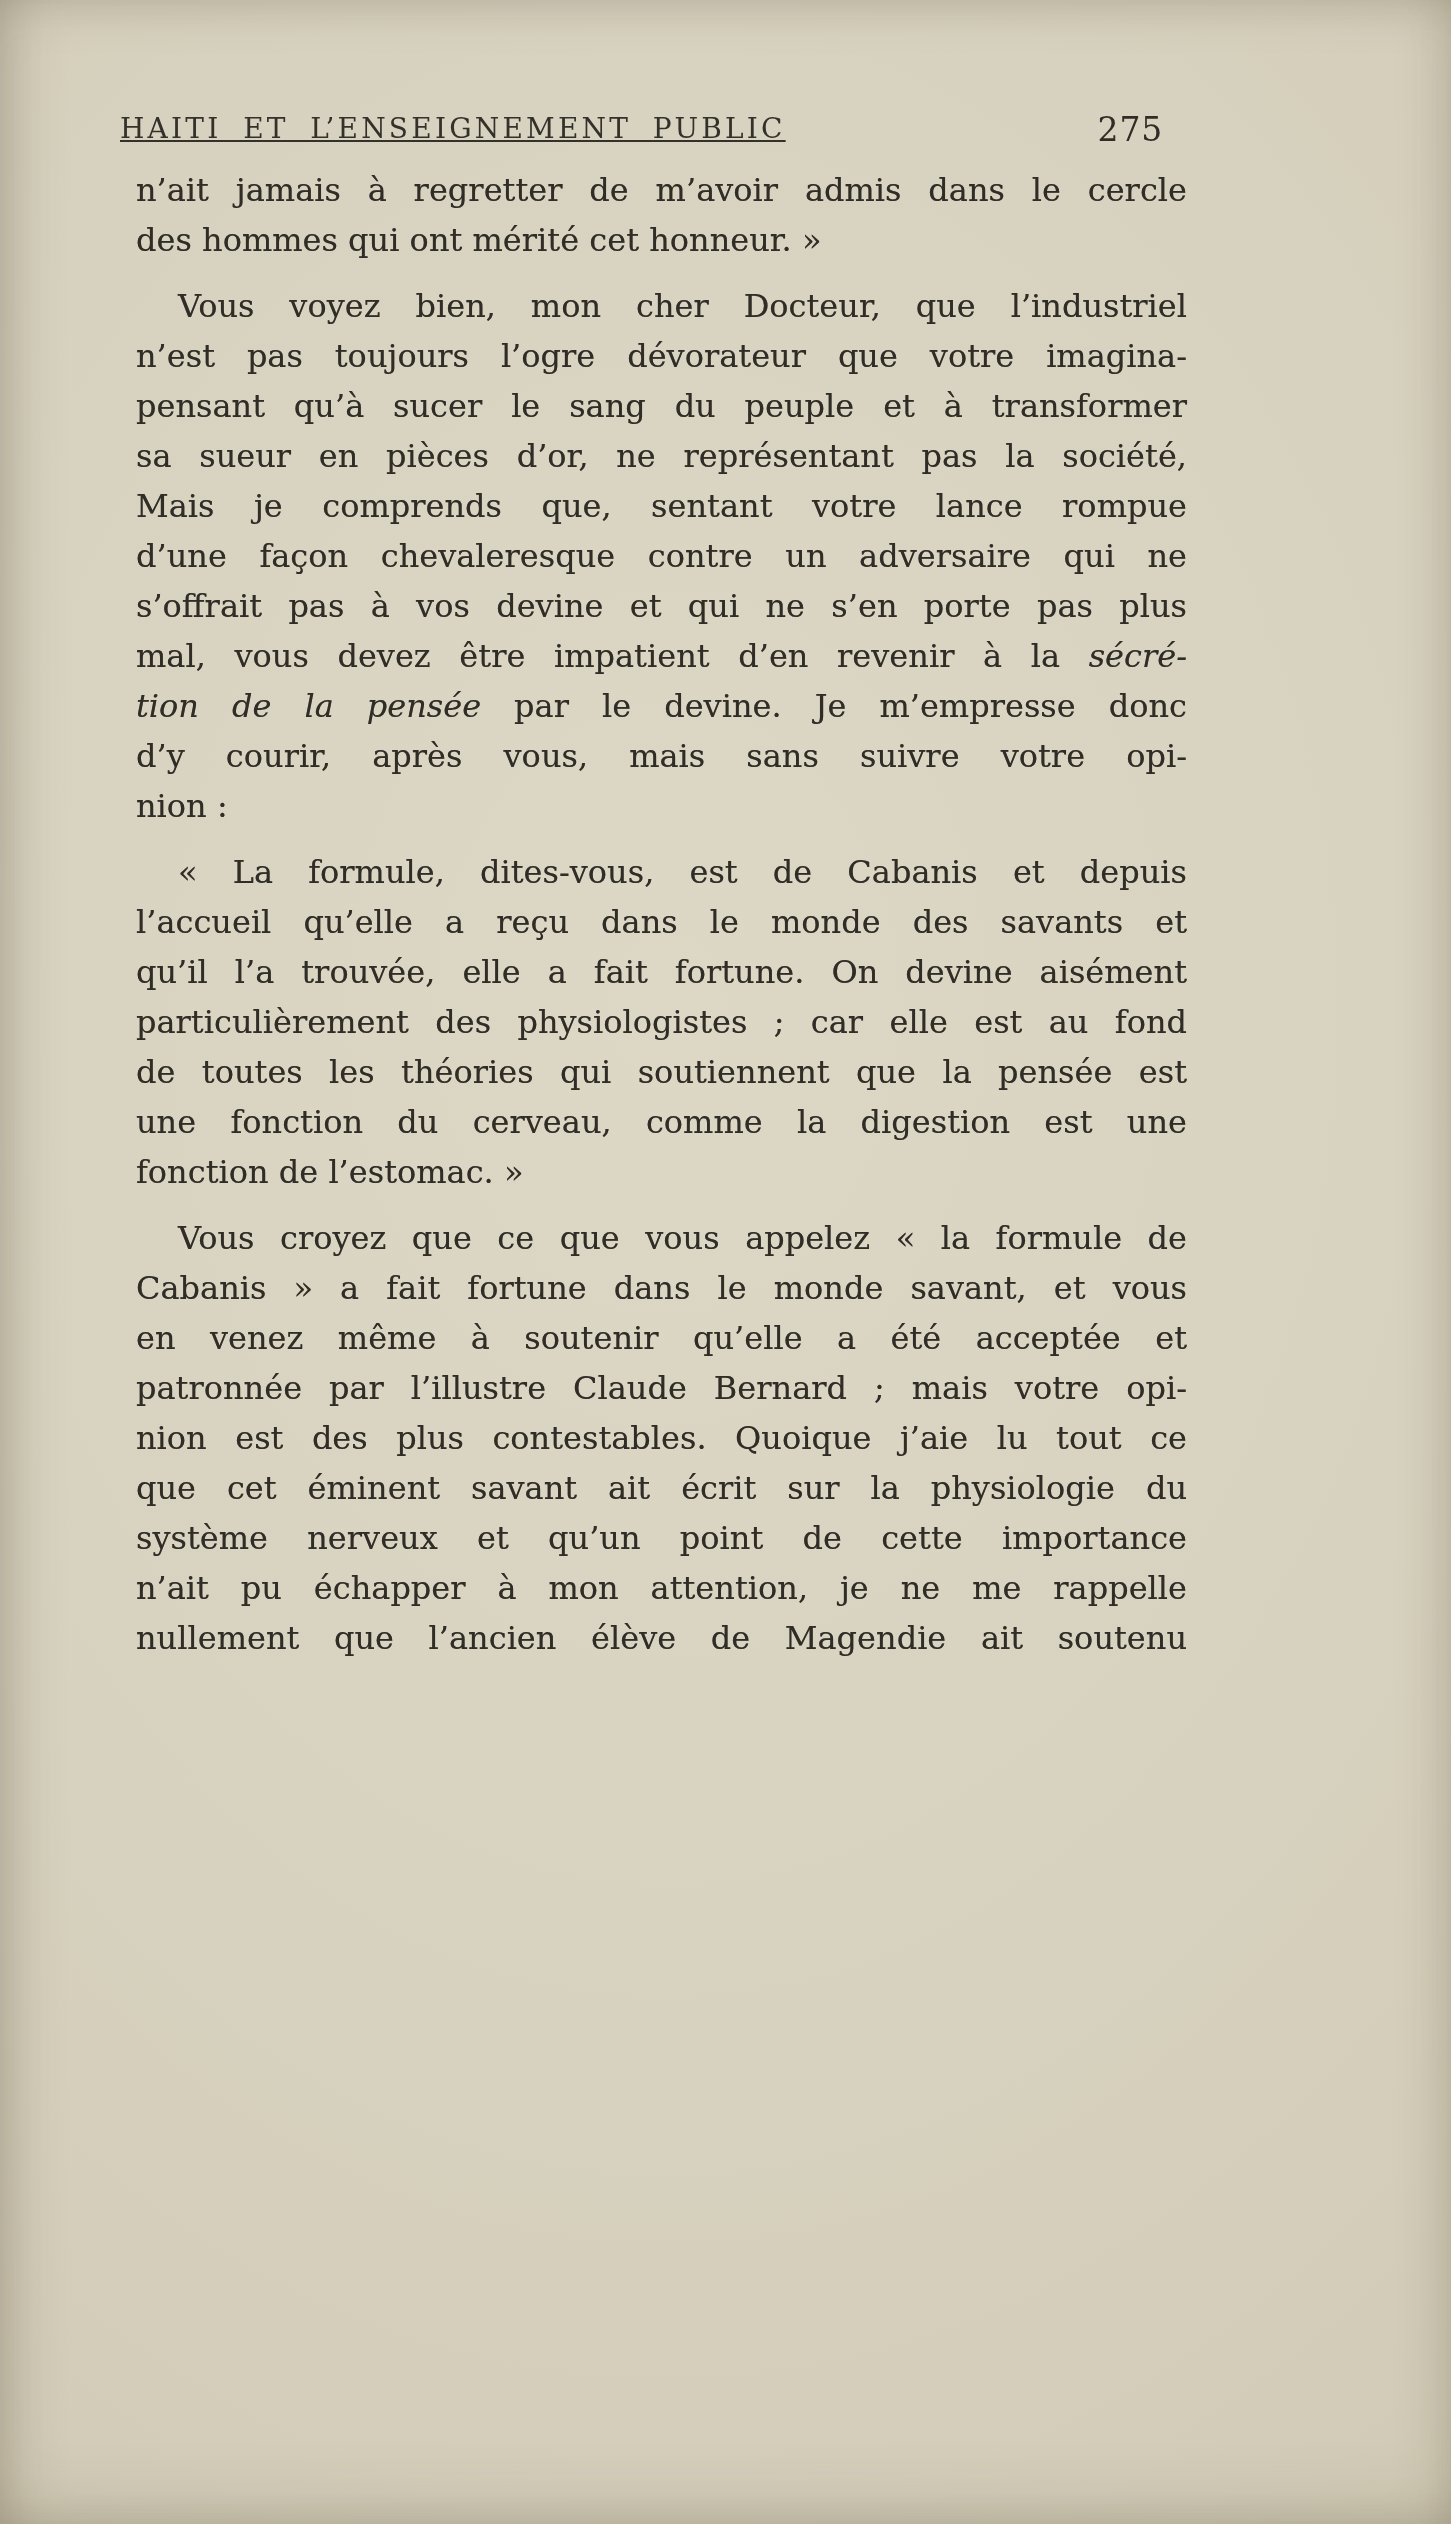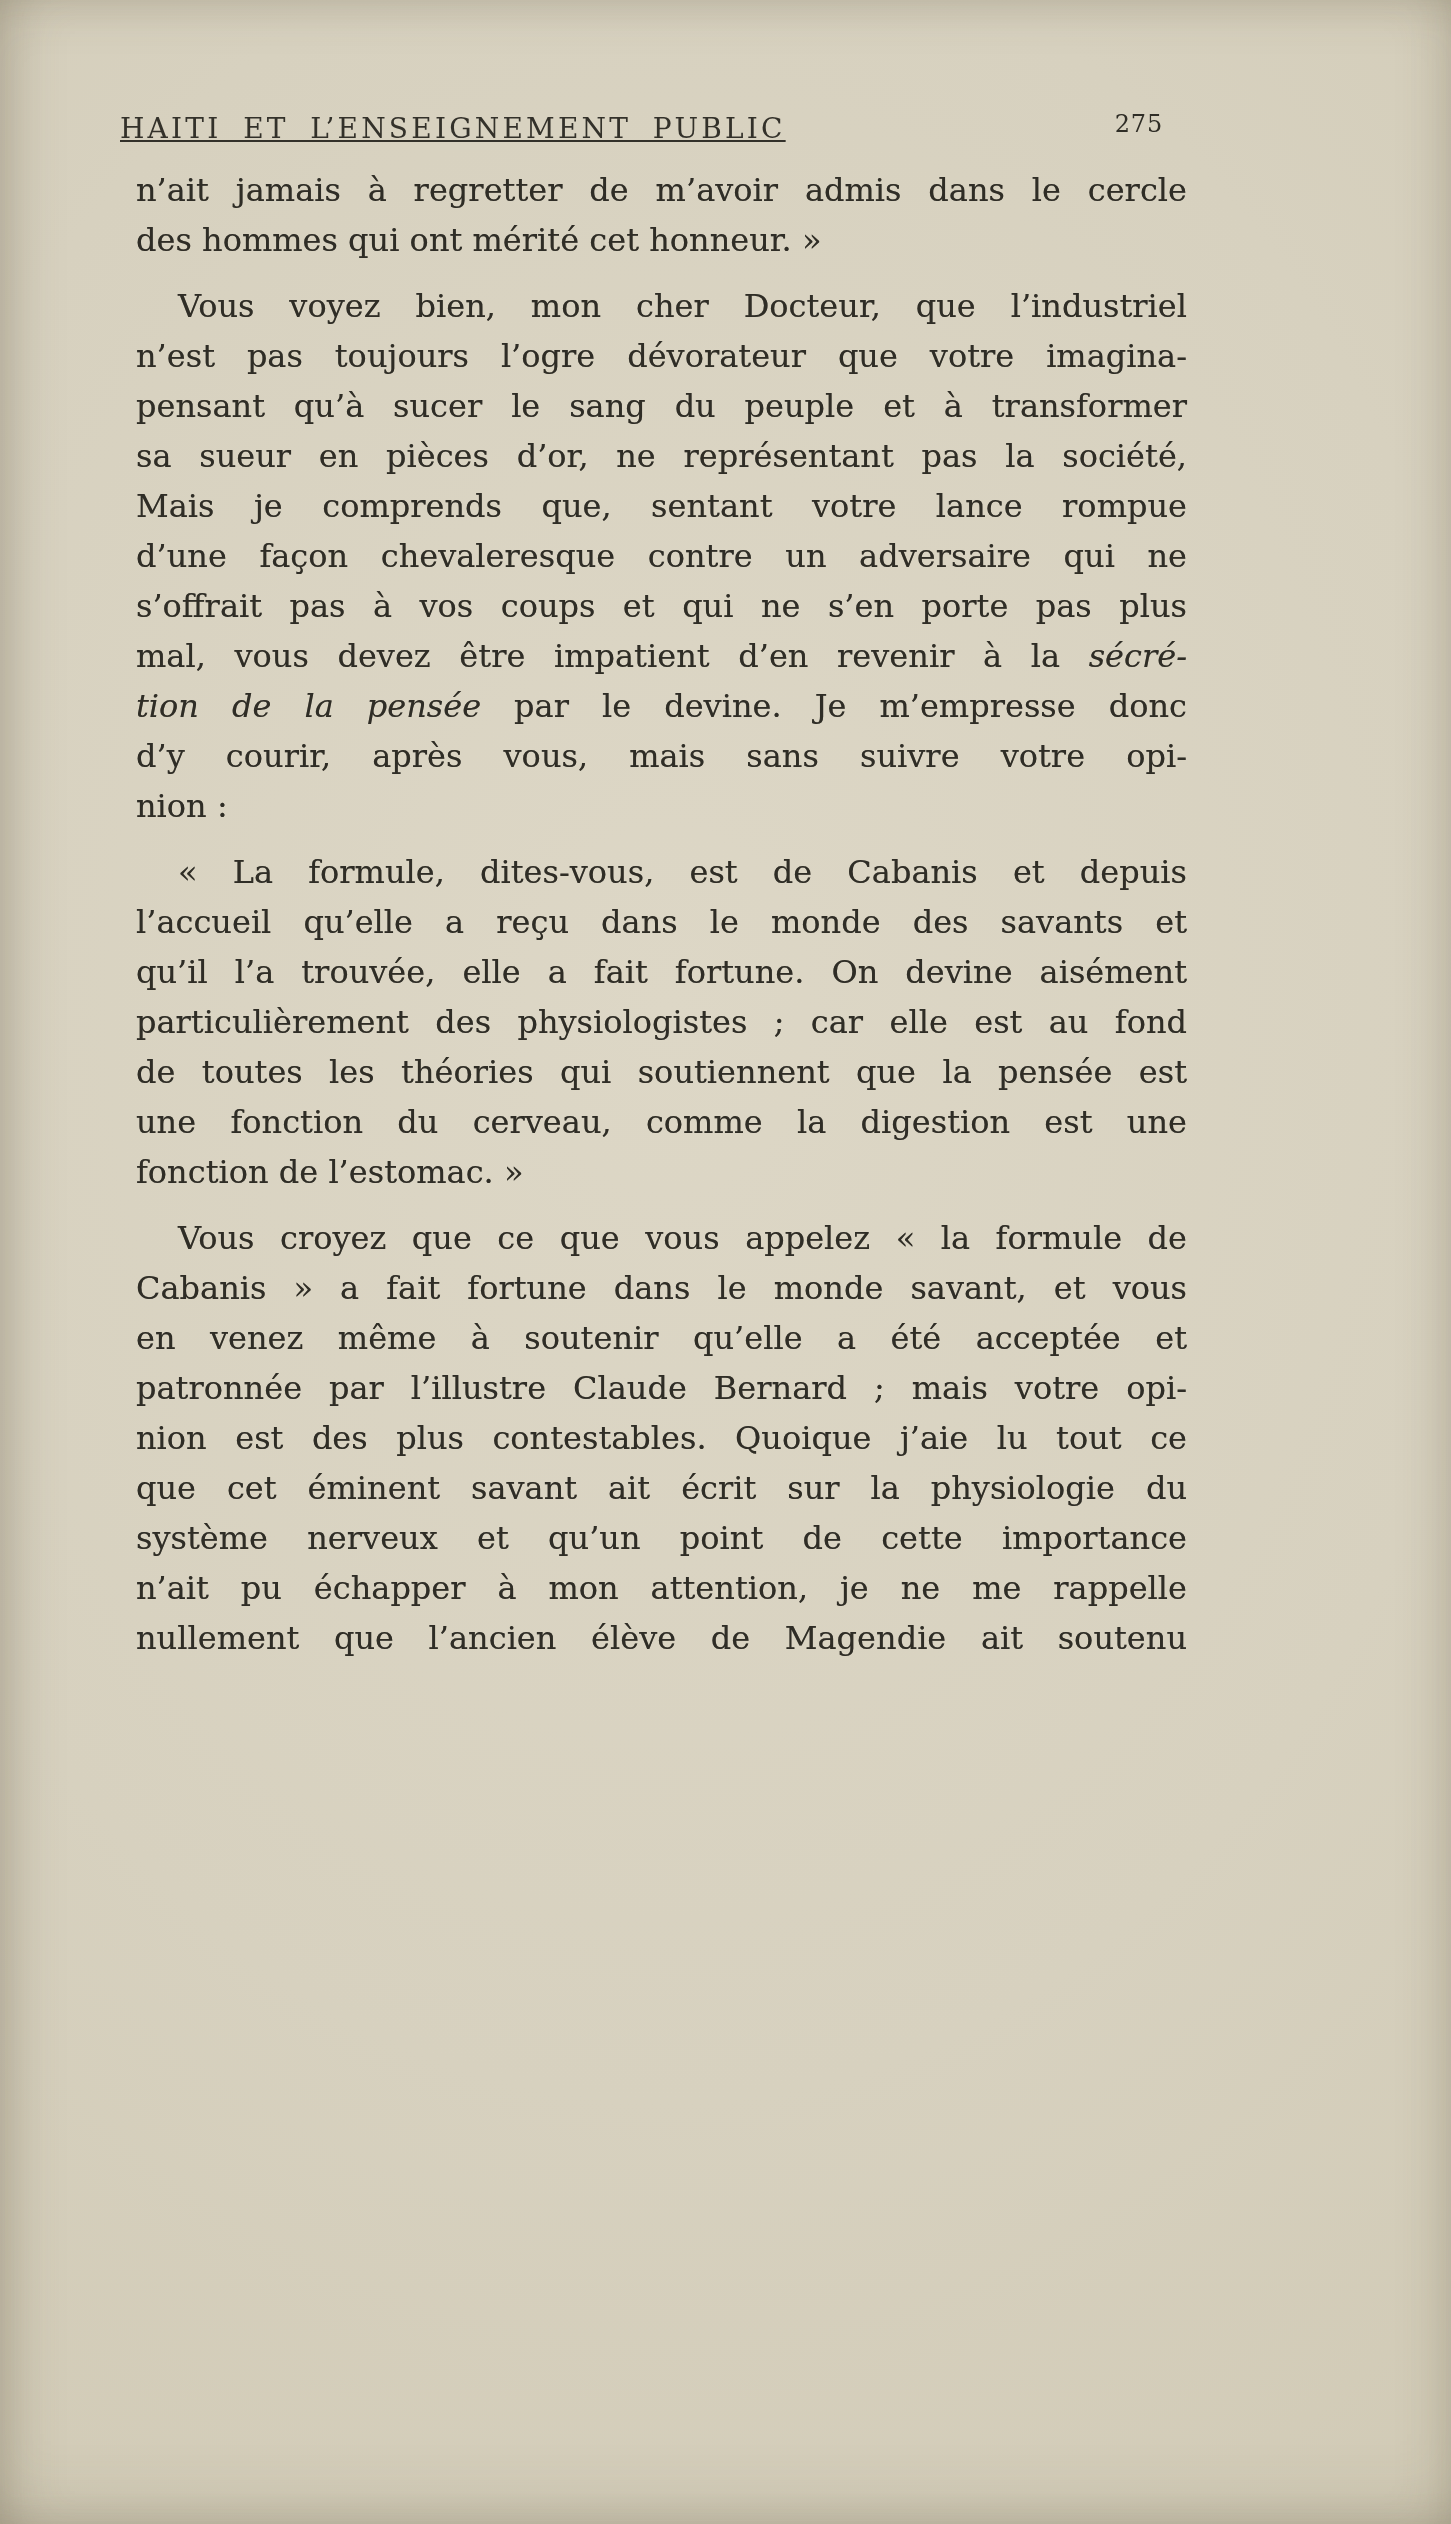--- a/index.html
+++ b/index.html
@@ -41,21 +41,21 @@
     letter-spacing: 3.2px;
     word-spacing: 9.6px;
     color: #33312a;
     white-space: nowrap;
     text-decoration: underline;
   }
   .page-number {
     position: absolute;
     right: 40px;
     top: -1.6px;
-    font-size: 24px;
+    font-size: 33px;
     letter-spacing: 0.8px;
   }
 
   .text-block {
     font-size: 32px;
     line-height: 50px;
     text-shadow: 0 0 0.6px rgba(40,38,30,0.45);
   }
 
   .para { margin: 16px; }
@@ -84,21 +84,21 @@
           <span class="line"><span>n’ait jamais à regretter de m’avoir admis dans le cercle</span></span>
           <span class="line lastline"><span>des hommes qui ont mérité cet honneur. »</span></span>
         </p>
         <p class="para indent">
           <span class="line"><span>Vous voyez bien, mon cher Docteur, que l’industriel</span></span>
           <span class="line"><span>n’est pas toujours l’ogre dévorateur que votre imagina-</span></span>
           <span class="line"><span>pensant qu’à sucer le sang du peuple et à transformer</span></span>
           <span class="line"><span>sa sueur en pièces d’or, ne représentant pas la société,</span></span>
           <span class="line"><span>Mais je comprends que, sentant votre lance rompue</span></span>
           <span class="line"><span>d’une façon chevaleresque contre un adversaire qui ne</span></span>
-          <span class="line"><span>s’offrait pas à vos coups et qui ne s’en porte pas plus</span></span>
+          <span class="line"><span>s’offrait pas à vos devine et qui ne s’en porte pas plus</span></span>
           <span class="line"><span>mal, vous devez être impatient d’en revenir à la </span><em>sécré-</em></span>
           <span class="line"><em>tion de la pensée</em><span> par le devine. Je m’empresse donc</span></span>
           <span class="line"><span>d’y courir, après vous, mais sans suivre votre opi-</span></span>
           <span class="line lastline"><span>nion :</span></span>
         </p>
         <p class="para indent">
           <span class="line"><span>« La formule, dites-vous, est de Cabanis et depuis</span></span>
           <span class="line"><span>l’accueil qu’elle a reçu dans le monde des savants et</span></span>
           <span class="line"><span>qu’il l’a trouvée, elle a fait fortune. On devine aisément</span></span>
           <span class="line"><span>particulièrement des physiologistes ; car elle est au fond</span></span>

